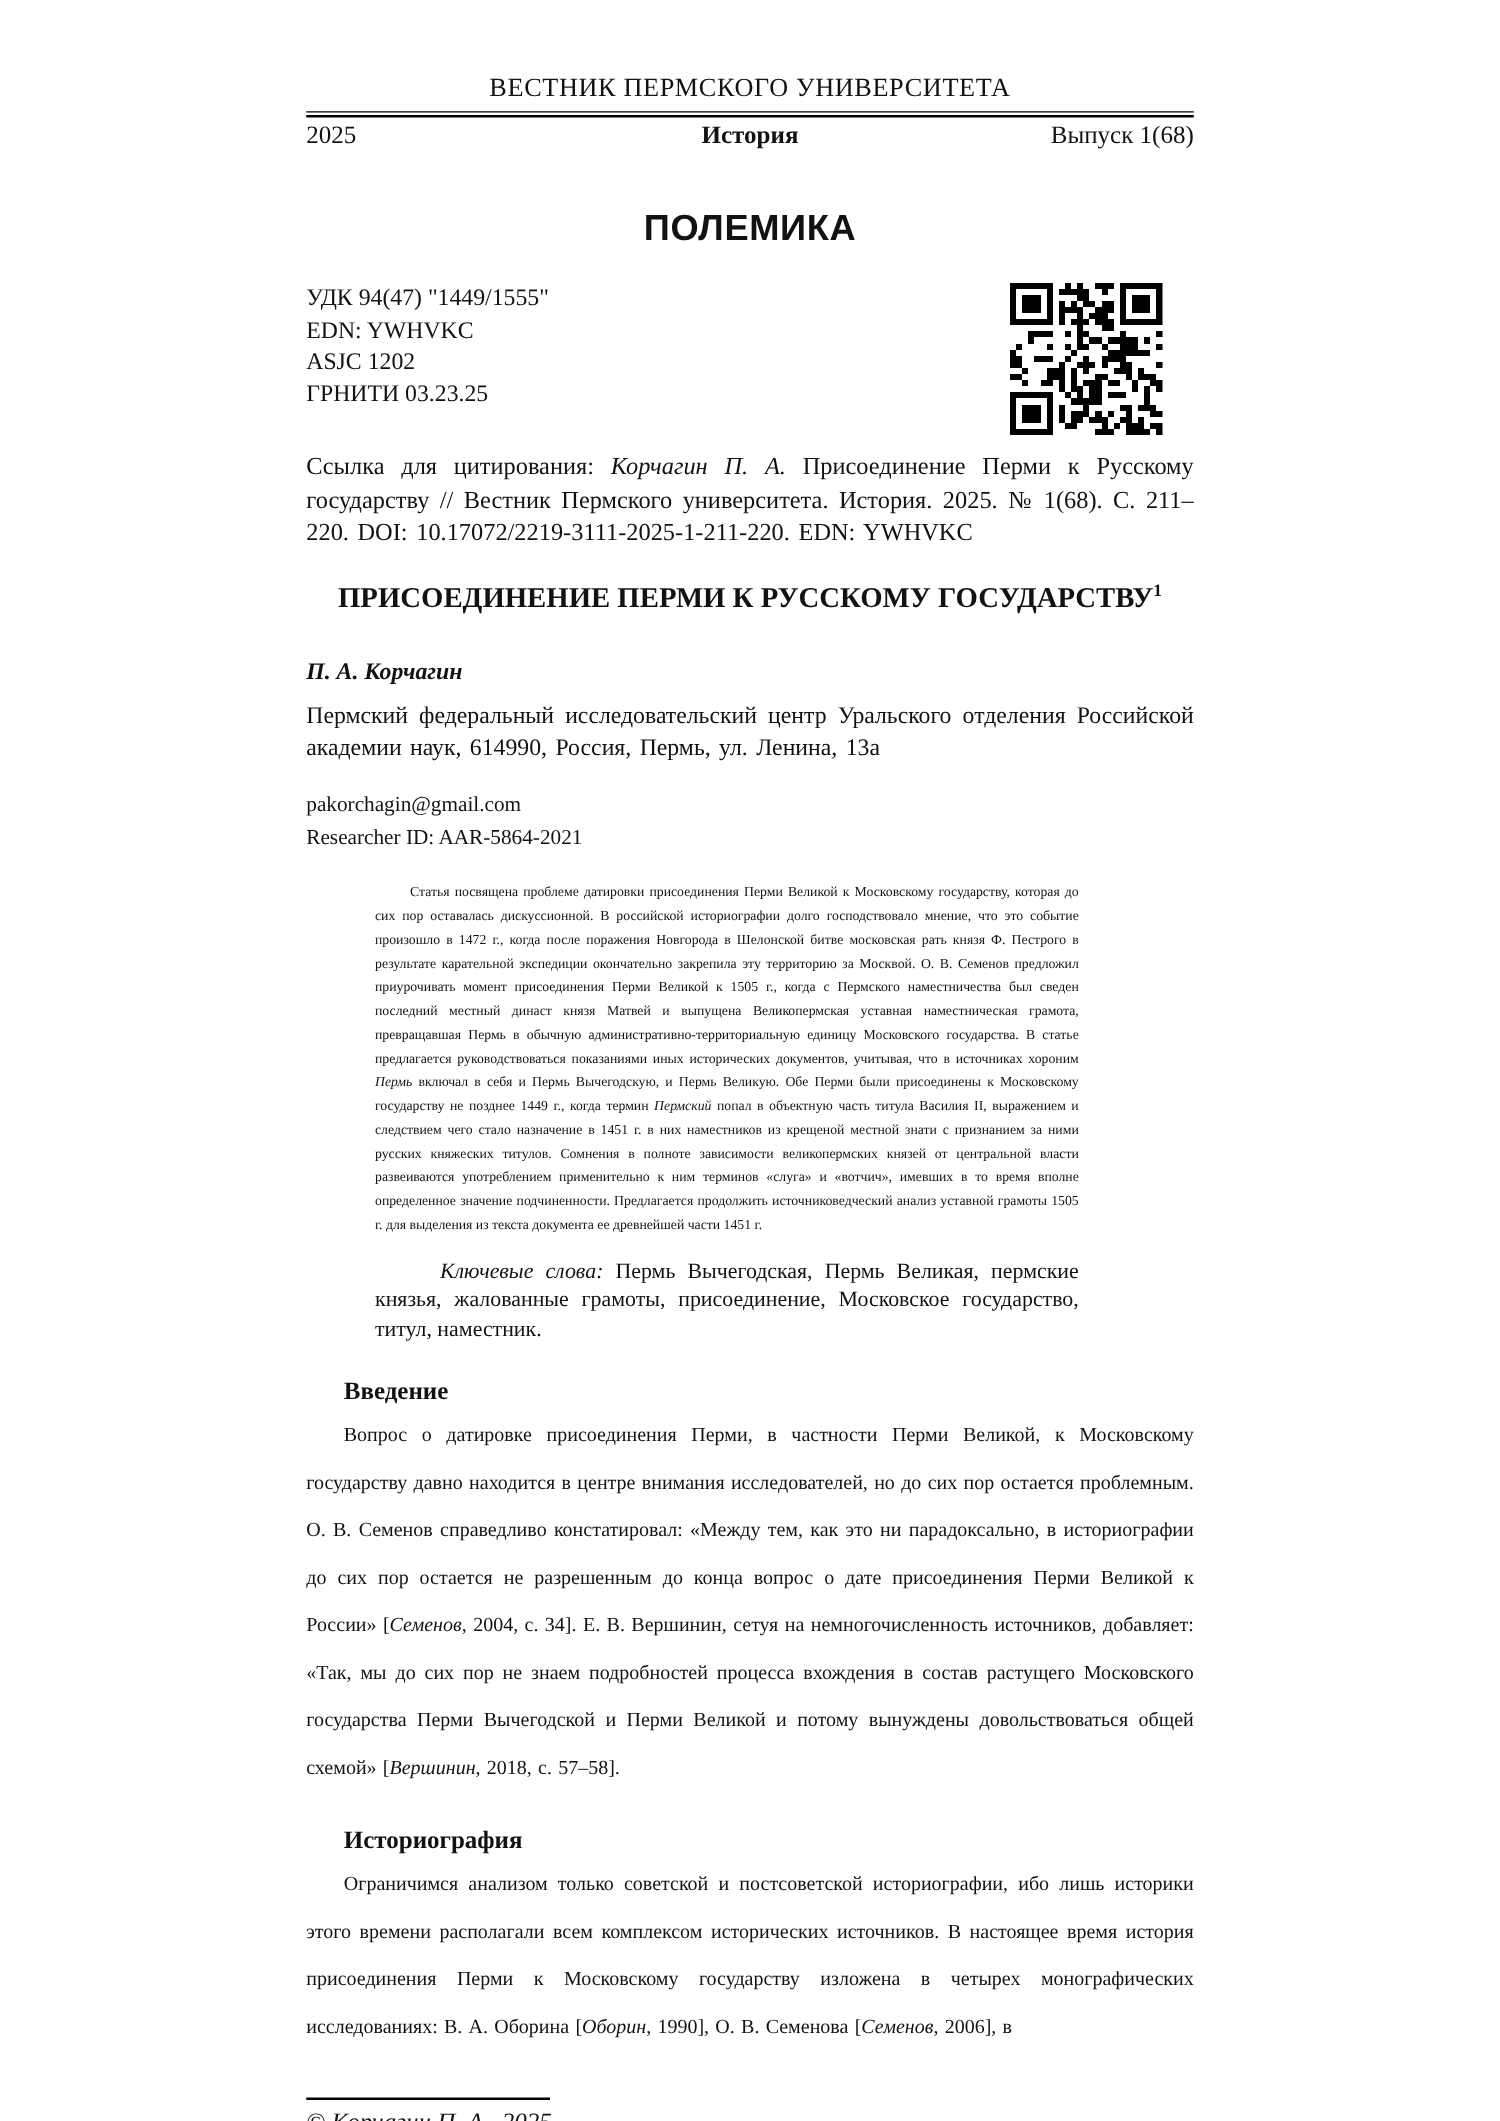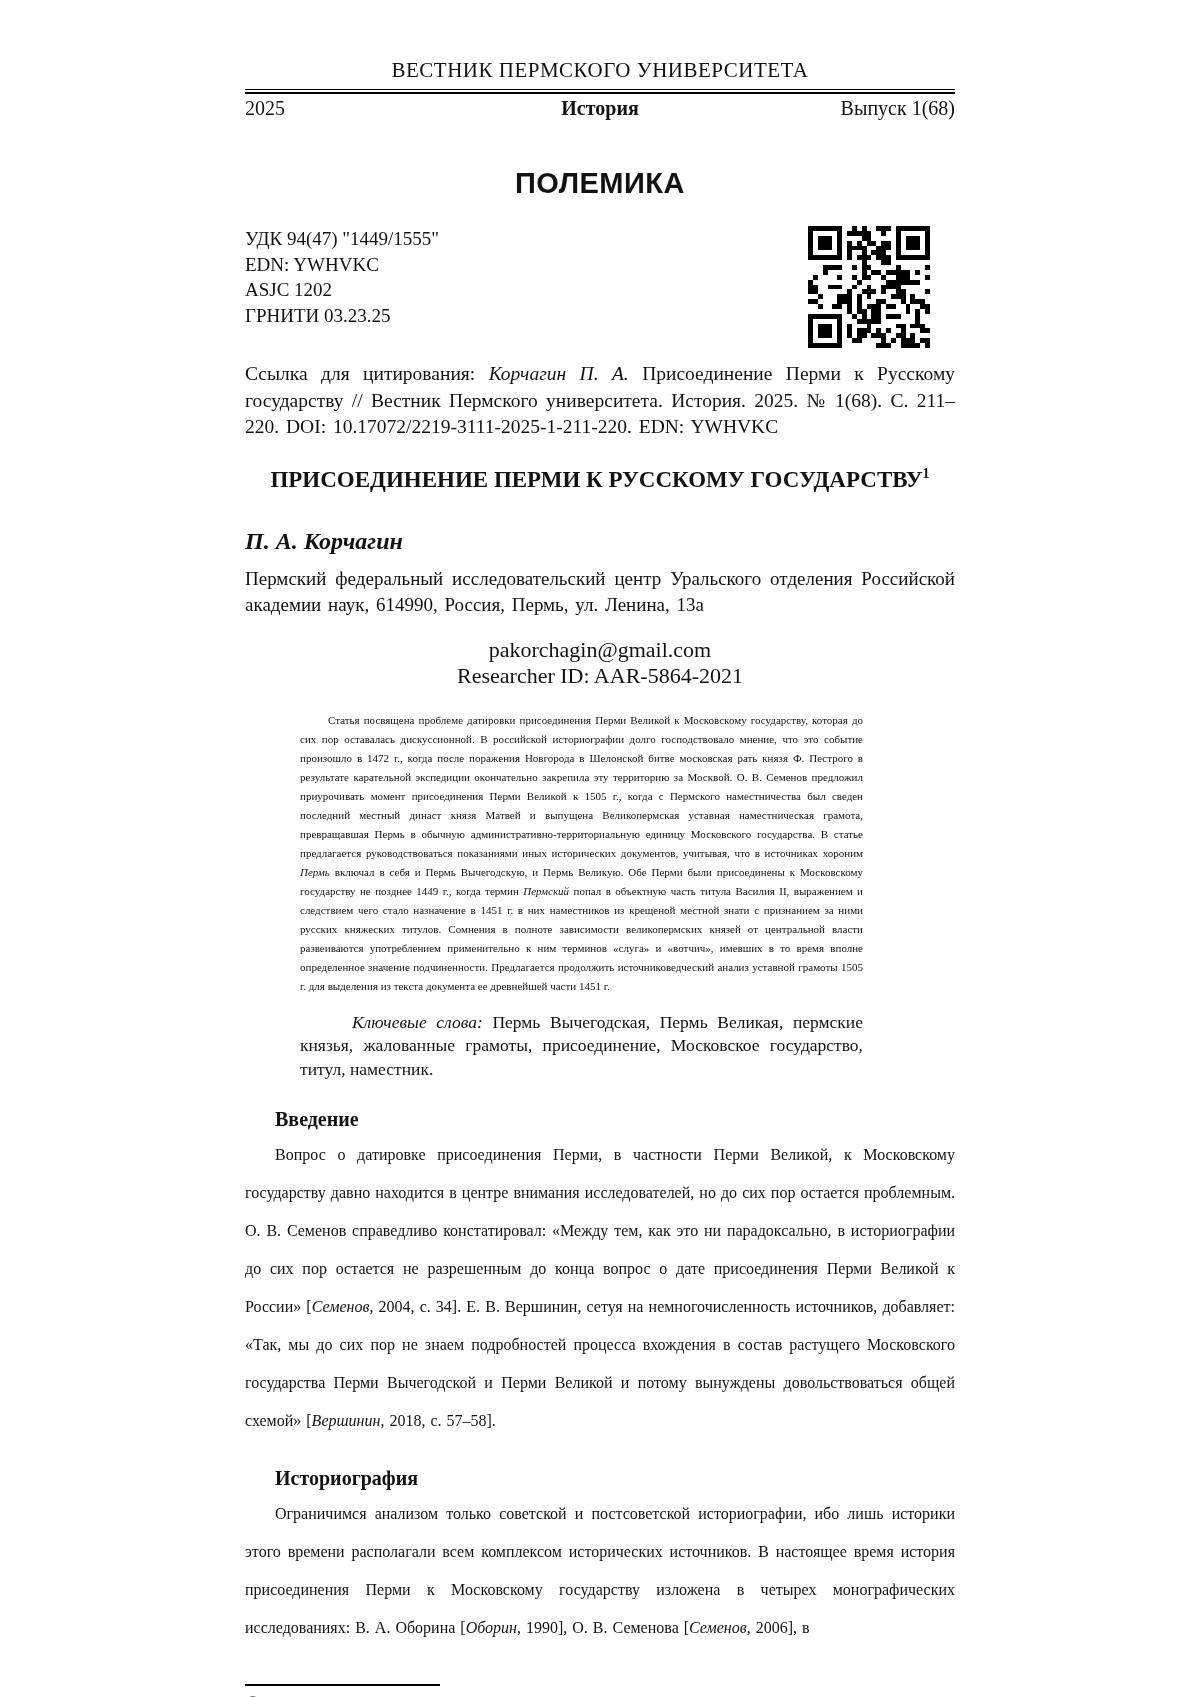--- a/index.html
+++ b/index.html
@@ -68,30 +68,30 @@
     text-align:center;
     font-weight:bold;
     font-size:23px;
     line-height:28px;
   }
   .art-title sup{font-size:14px;}
   .author{
     margin-top:34px;
     font-weight:bold;
     font-style:italic;
-    font-size:24px;
+    font-size:19px;
   }
   .affil{
     margin-top:11px;
     text-align:justify;
     font-size:19px;
     line-height:26px;
     word-spacing:2px;
   }
-  .plainline{font-size:22px;line-height:26px;text-align:center;}
+  .plainline{font-size:17px;line-height:26px;}
   
   .abstract{
     margin:22px 92px 0 55px;
     text-align:justify;
     font-size:11px;
     line-height:19px;
     text-indent:28px;
   }
   .keywords{
     margin:15px 92px 0 55px;

